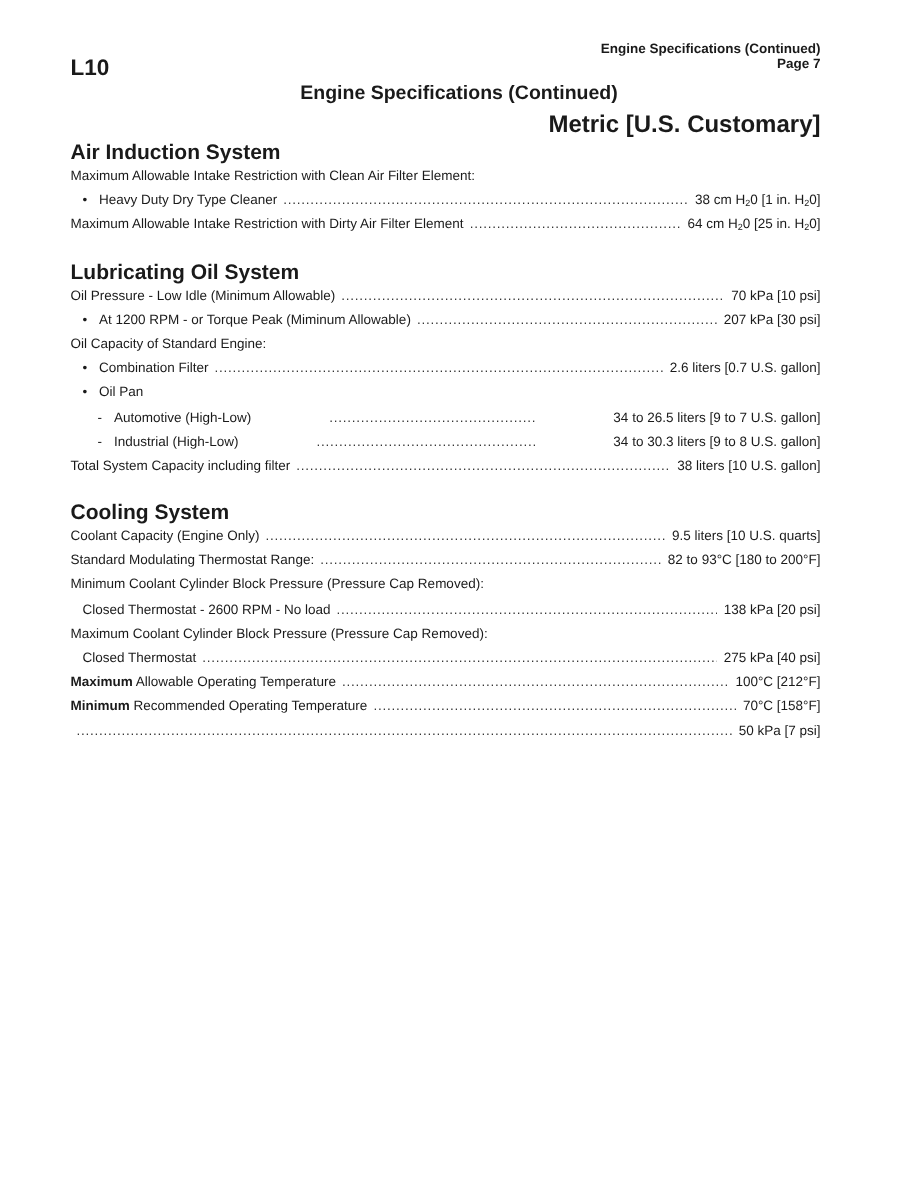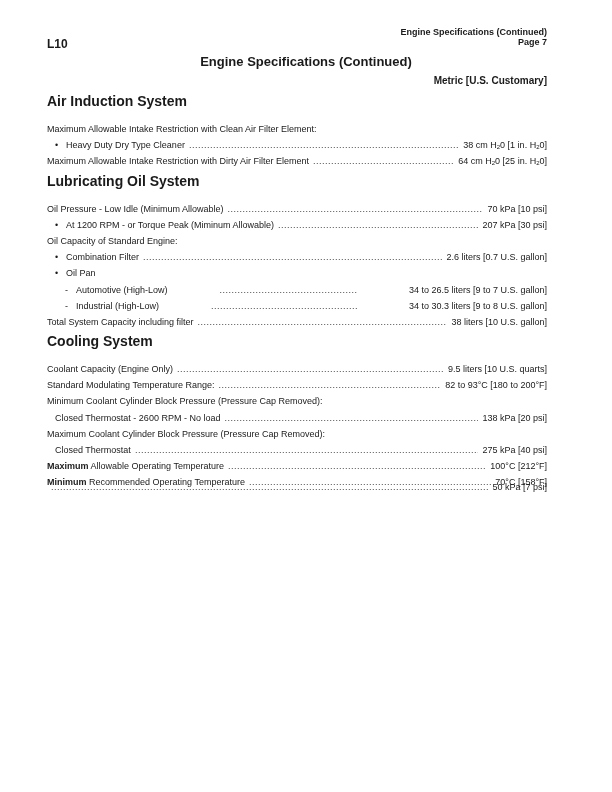--- a/index.html
+++ b/index.html
@@ -1,25 +1,25 @@
 <!DOCTYPE html>
 <html><head>
 <meta charset="utf-8">
 <style>
   html, body { margin: 0; padding: 0; background: #ffffff; }
   body { width: 612px; height: 792px; position: relative; font-family: "Liberation Sans", sans-serif; color: #1a1a1a; overflow: hidden; }
   .page { position: absolute; left: 0; top: 0; width: 612px; height: 792px; }
-  .hdr-left { position: absolute; left: 47px; top: 37px; font-size: 12px; font-weight: bold; }
+  .hdr-left { position: absolute; left: 47px; top: 37px; font-size: 15px; font-weight: bold; }
   .hdr-right { position: absolute; right: 65px; top: 27px; font-size: 9px; font-weight: bold; text-align: right; line-height: 10px; }
   .title { position: absolute; left: 0; width: 612px; top: 54px; text-align: center; font-size: 13px; font-weight: bold; }
-  .units { position: absolute; right: 65px; top: 75px; font-size: 10px; font-weight: bold; }
+  .units { position: absolute; right: 65px; top: 75px; font-size: 16px; font-weight: bold; }
   .content { position: absolute; left: 47px; width: 500px; top: 93px; }
   .section-title { font-size: 14px; font-weight: bold; height: 16px; line-height: 16px; }
   .row { display: flex; align-items: baseline; font-size: 9px; height: 16.2px; line-height: 16.2px; white-space: nowrap; }
-  .row .label { flex: 0 0 auto; margin-top: 12px; }
+  .row .label { flex: 0 0 auto; }
   .row .label b { font-weight: bold; text-align: center; }
   .row .dots { flex: 1 1 auto; overflow: hidden; margin: 0 4px; color: #333; letter-spacing: 0.5px; }
   .row .dots::before { content: "................................................................................................................................................................................................................"; }
   .row .value { flex: 0 0 auto; text-align: right; }
   .ind1 { padding-left: 8px; }
   .ind2 { padding-left: 18px; gap: 48px; }
   .bullet { display: inline-block; width: 11px; }
   .gap { height: 15px; }
   sub { font-size: 6px; vertical-align: -1px; line-height: 0; }
 </style>
@@ -94,21 +94,21 @@
 
     <div class="gap"></div>
 
     <div class="section-title">Cooling System</div>
     <div class="row">
       <span class="label">Coolant Capacity (Engine Only)</span>
       <span class="dots"></span>
       <span class="value">9.5 liters [10 U.S. quarts]</span>
     </div>
     <div class="row">
-      <span class="label">Standard Modulating Temperature Range:</span>
+      <span class="label">Standard Modulating Thermostat Range:</span>
       <span class="dots"></span>
       <span class="value">82 to 93°C [180 to 200°F]</span>
     </div>
     <div class="row">
       <span class="label">Minimum Coolant Cylinder Block Pressure (Pressure Cap Removed):</span>
     </div>
     <div class="row ind1">
       <span class="label">Closed Thermostat - 2600 RPM - No load</span>
       <span class="dots"></span>
       <span class="value">138 kPa [20 psi]</span>

